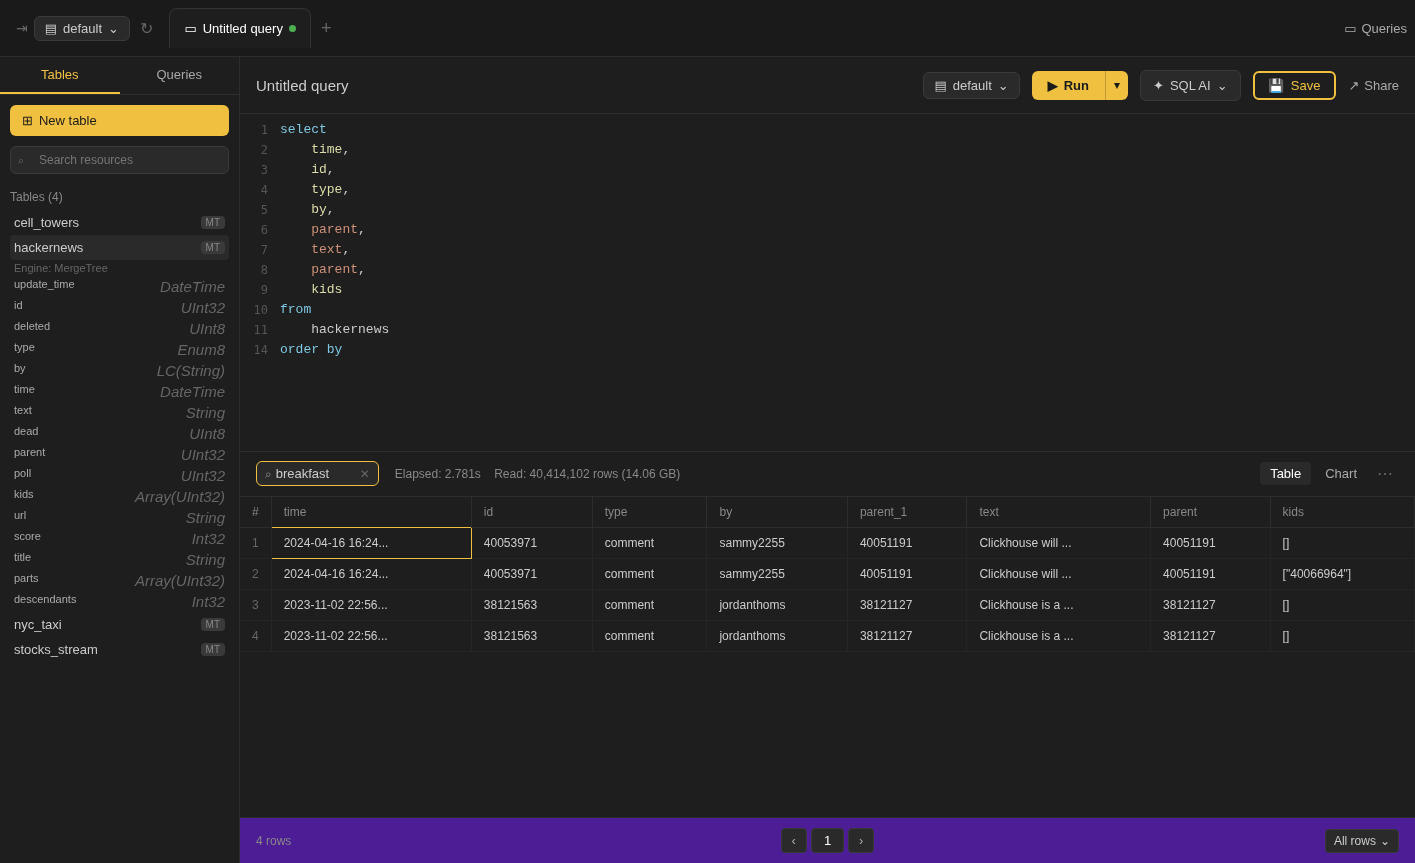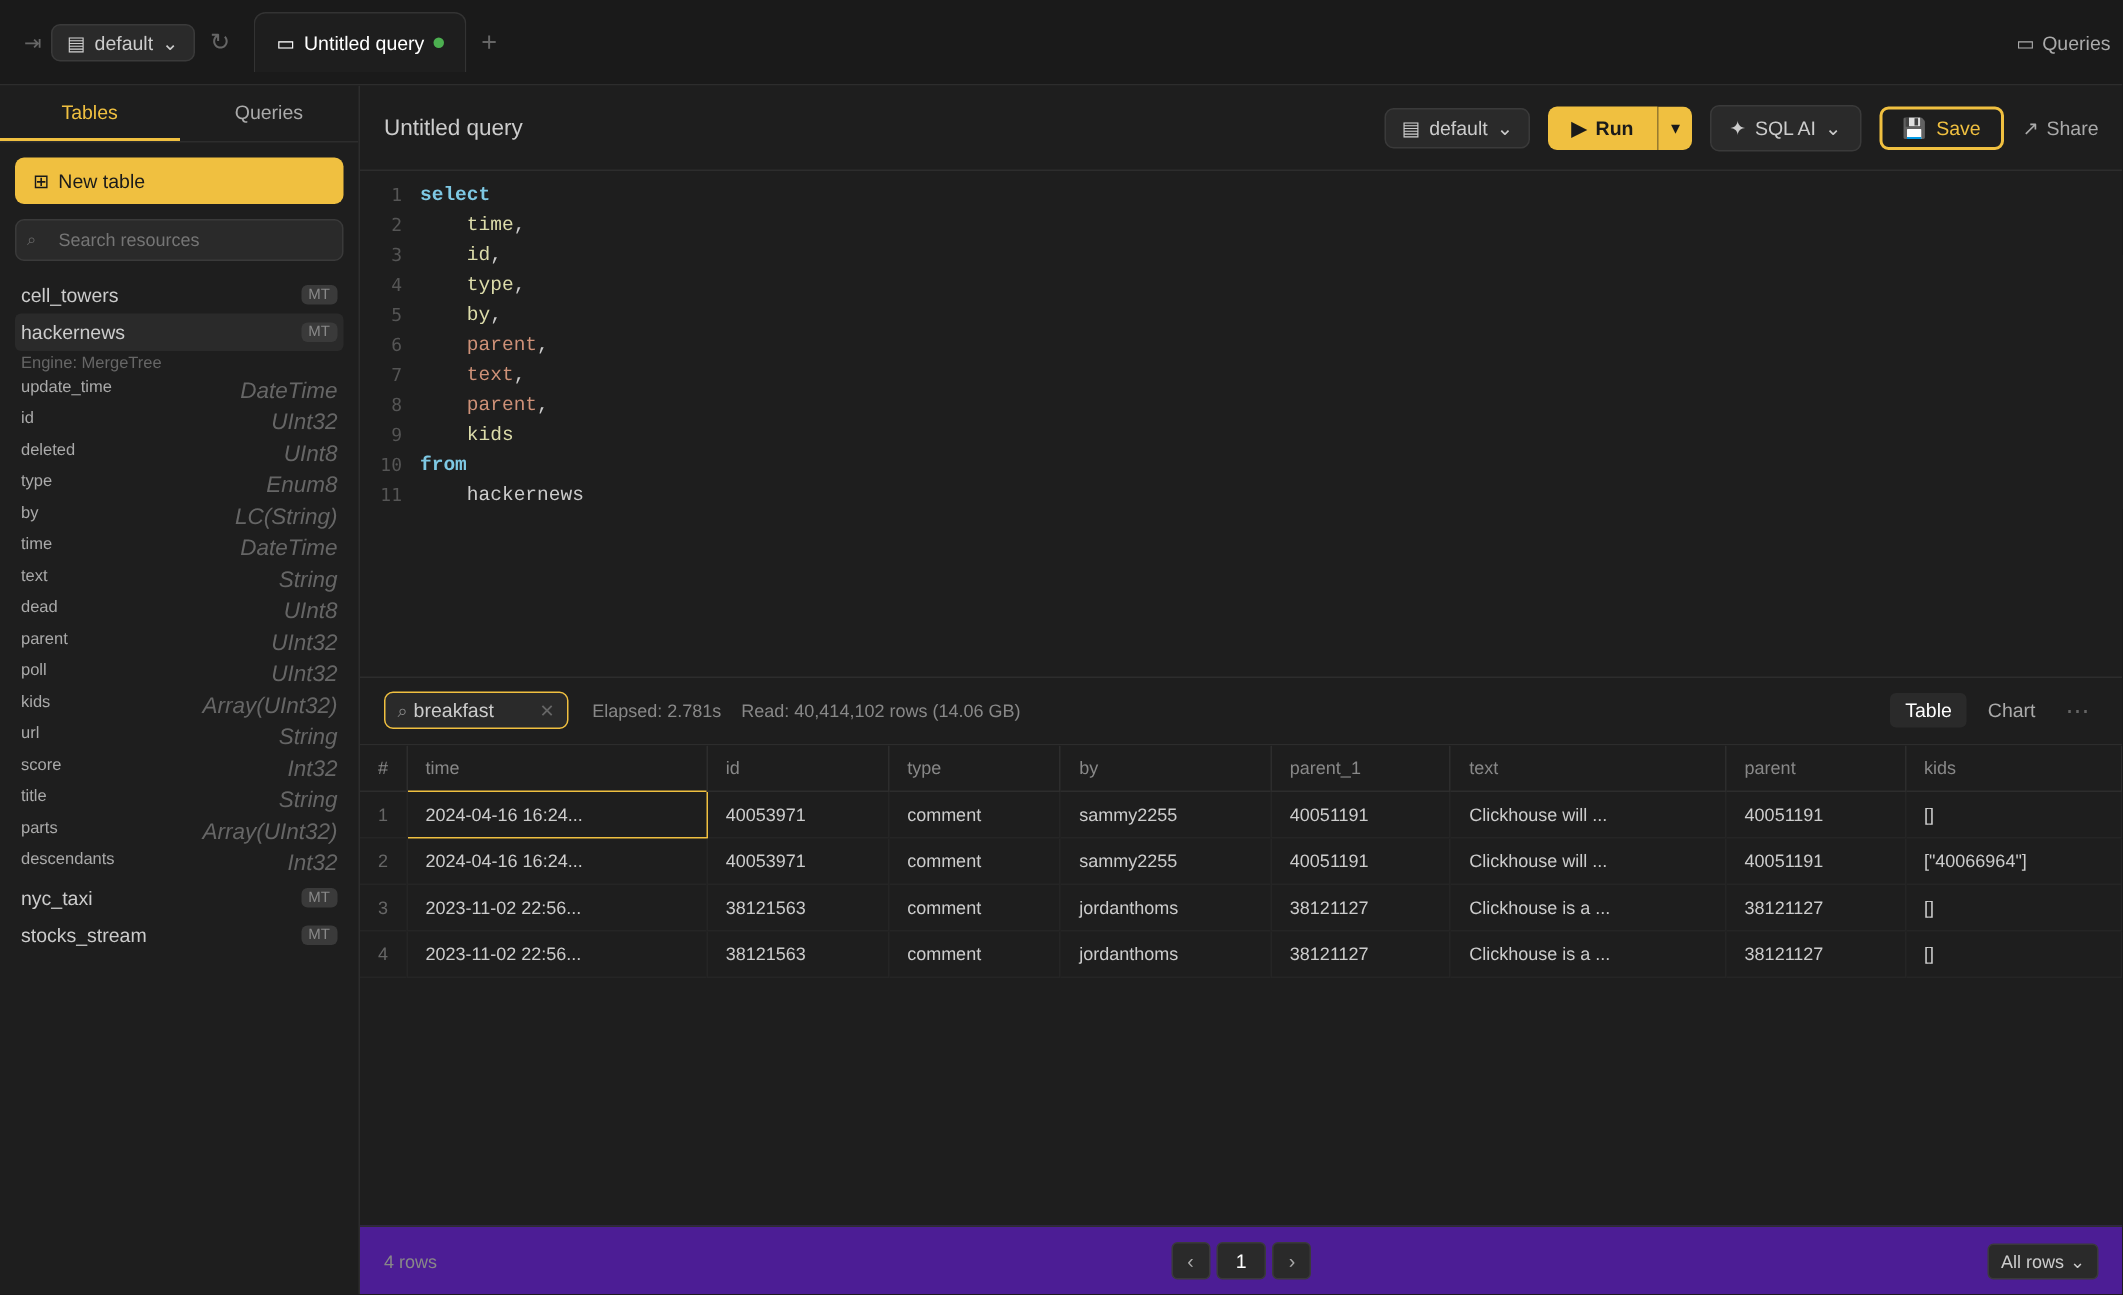--- a/index.html
+++ b/index.html
@@ -55,21 +55,21 @@
     .run-group .run-btn { border-radius: 6px 0 0 6px; }
     .sql-ai-btn { background: #2a2a2a; border: 1px solid #3a3a3a; border-radius: 6px; padding: 7px 12px; color: #ccc; cursor: pointer; display: flex; align-items: center; gap: 6px; font-size: 13px; }
     .save-btn { background: transparent; border: 2px solid #f0c040; border-radius: 6px; padding: 5px 14px; color: #f0c040; cursor: pointer; display: flex; align-items: center; gap: 6px; font-size: 13px; font-weight: 500; }
     .share-btn { background: none; border: none; color: #aaa; cursor: pointer; display: flex; align-items: center; gap: 5px; font-size: 13px; }
 
     
     .code-editor { flex: 1; overflow-y: auto; padding: 8px 0; background: #1e1e1e; max-height: 380px; }
     .code-line { display: flex; align-items: flex-start; gap: 0; min-height: 20px; }
     .line-num { color: #555; width: 40px; text-align: right; padding-right: 12px; font-size: 12px; font-family: monospace; flex-shrink: 0; padding-top: 1px; }
     .line-content { font-family: 'Courier New', monospace; font-size: 13px; color: #ccc; white-space: pre; }
-    .kw { color: #7ec8e3; font-weight: bold; }
+    .kw { color: #7ec8e3; }
     .str { color: #ce9178; }
 
     
     .results-bar { display: flex; align-items: center; padding: 0 16px; height: 46px; border-top: 1px solid #2d2d2d; border-bottom: 1px solid #2d2d2d; flex-shrink: 0; background: #1e1e1e; }
     .search-filter { display: flex; align-items: center; gap: 4px; background: #2a2a2a; border: 1px solid #f0c040; border-radius: 6px; padding: 4px 8px; }
     .search-filter input { background: transparent; border: none; color: #ccc; font-size: 13px; outline: none; width: 90px; }
     .search-filter-clear { color: #666; cursor: pointer; font-size: 12px; background: none; border: none; }
     .elapsed { color: #888; font-size: 12px; margin-left: 16px; }
     .view-toggle { display: flex; align-items: center; margin-left: auto; gap: 4px; }
     .view-btn { background: none; border: none; color: #aaa; cursor: pointer; padding: 4px 10px; border-radius: 4px; font-size: 13px; }
@@ -137,20 +137,21 @@
     </div>
     <button class="new-table-btn">
       <span>⊞</span>
       <span>New table</span>
     </button>
     <div class="search-box">
       <span class="search-icon">⌕</span>
       <input type="text" placeholder="Search resources" style="">
     </div>
     <div class="sidebar-content">
+      <div class="tables-header">Tables (4)</div>
       <div class="table-item">
         <span class="table-name">cell_towers</span>
         <span class="table-badge">MT</span>
       </div>
       <div class="table-item active">
         <span class="table-name">hackernews</span>
         <span class="table-badge">MT</span>
       </div>
       <div class="engine-label">Engine: MergeTree</div>
       <div id="schema-rows">
@@ -298,20 +299,24 @@
           <span class="line-num">9</span>
           <span class="line-content">    <span style="color:#dcdcaa">kids</span><span style="color:#ccc"></span></span>
         </div>
         <div class="code-line">
           <span class="line-num">10</span>
           <span class="line-content"><span class="kw">from</span></span>
         </div>
         <div class="code-line">
           <span class="line-num">11</span>
           <span class="line-content">    <span style="color:#ccc">hackernews</span></span>
+        </div>
+        <div class="code-line">
+          <span class="line-num">14</span>
+          <span class="line-content"><span class="kw">order by</span></span>
         </div>
       </div>
 
     <div class="results-bar">
       <div class="search-filter">
         <span style="color:#888;font-size:12px">⌕</span>
         <input type="text" value="breakfast" style="width: 80px; background: transparent; border: none; color: rgb(204, 204, 204); font-size: 13px; outline: none;">
         <button class="search-filter-clear">✕</button>
       </div>
       <span class="elapsed">

